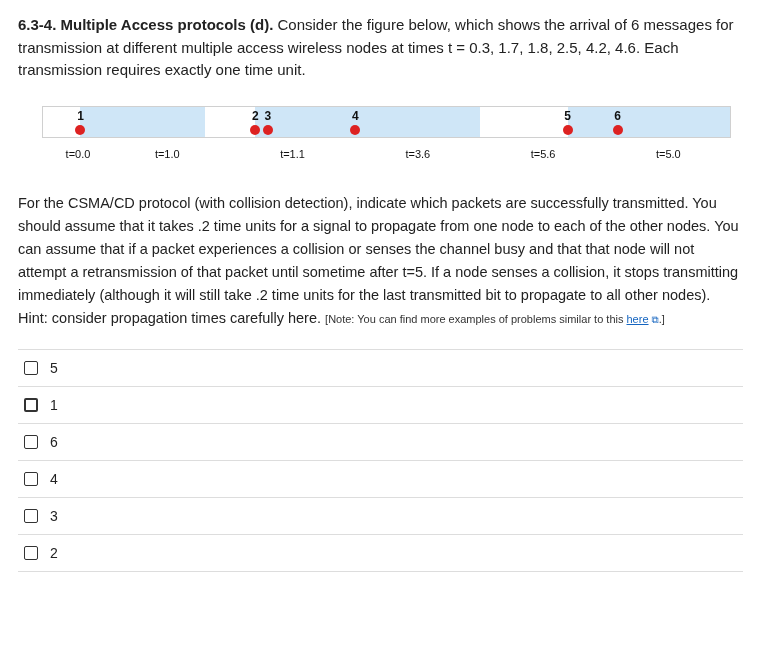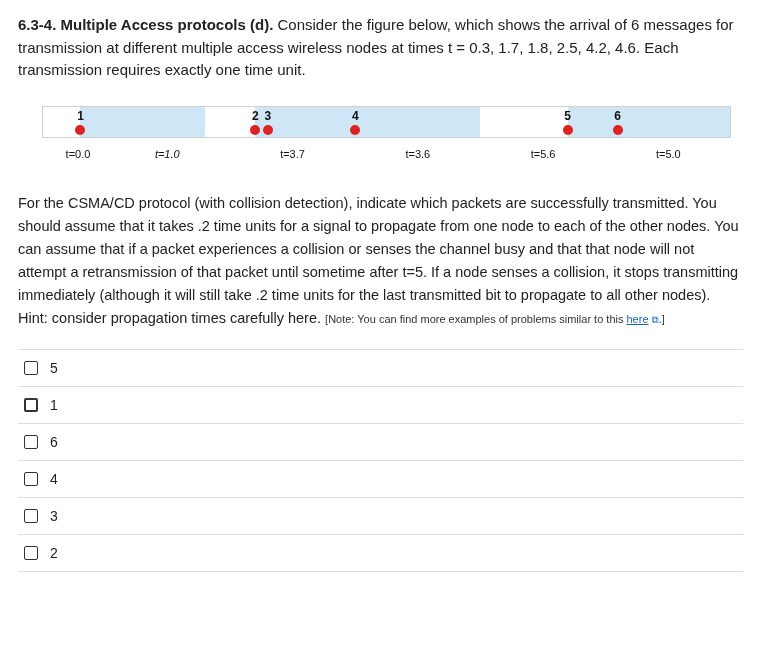--- a/index.html
+++ b/index.html
@@ -76,22 +76,22 @@
       <div class="pkt-label" style="left: 32.7273%;">3</div>
       <div class="pkt-dot" style="left: 32.7273%;"></div>
       <div class="pkt-label" style="left: 45.4545%;">4</div>
       <div class="pkt-dot" style="left: 45.4545%;"></div>
       <div class="pkt-label" style="left: 76.3636%;">5</div>
       <div class="pkt-dot" style="left: 76.3636%;"></div>
       <div class="pkt-label" style="left: 83.6364%;">6</div>
       <div class="pkt-dot" style="left: 83.6364%;"></div>
     </div>
 <div class="tick" style="left: calc(0% + 18px); margin-left: 36px;">t=0.0</div>
-    <div class="tick" style="left: calc(18.1818% + 12.9091px); font-style: italic;">t=1.0</div>
-    <div class="tick" style="left: calc(36.3636% + 7.81818px);">t=3.7</div>
+    <div class="tick" style="left: calc(18.1818% + 12.9091px);">t=1.0</div>
+    <div class="tick" style="left: calc(36.3636% + 7.81818px);">t=1.1</div>
     <div class="tick" style="left: calc(54.5455% + 2.72727px);">t=3.6</div>
     <div class="tick" style="left: calc(72.7273% - 2.36364px);">t=5.6</div>
     <div class="tick" style="left: calc(90.9091% - 7.45455px);">t=5.0</div>
   </div>
 
 <div class="para">
   <span>For the </span><span class="b">CSMA/CD protocol (with collision detection)</span><span>, indicate which packets are successfully transmitted. You should assume that it takes .2 time units for a signal to propagate from one node to each of the other nodes. You can assume that if a packet experiences a collision or senses the channel busy and that that node will not attempt a retransmission of that packet until sometime after t=5. If a node senses a collision, it stops transmitting immediately (although it will still take .2 time units for the last transmitted bit to propagate to all other nodes). Hint: consider propagation times carefully here.</span>
   <span class="note"><span> [Note: You can find more examples of problems similar to this </span><span class="link">here</span> <span class="ext-icon">⧉</span><span>.]</span></span>
 </div>
 

